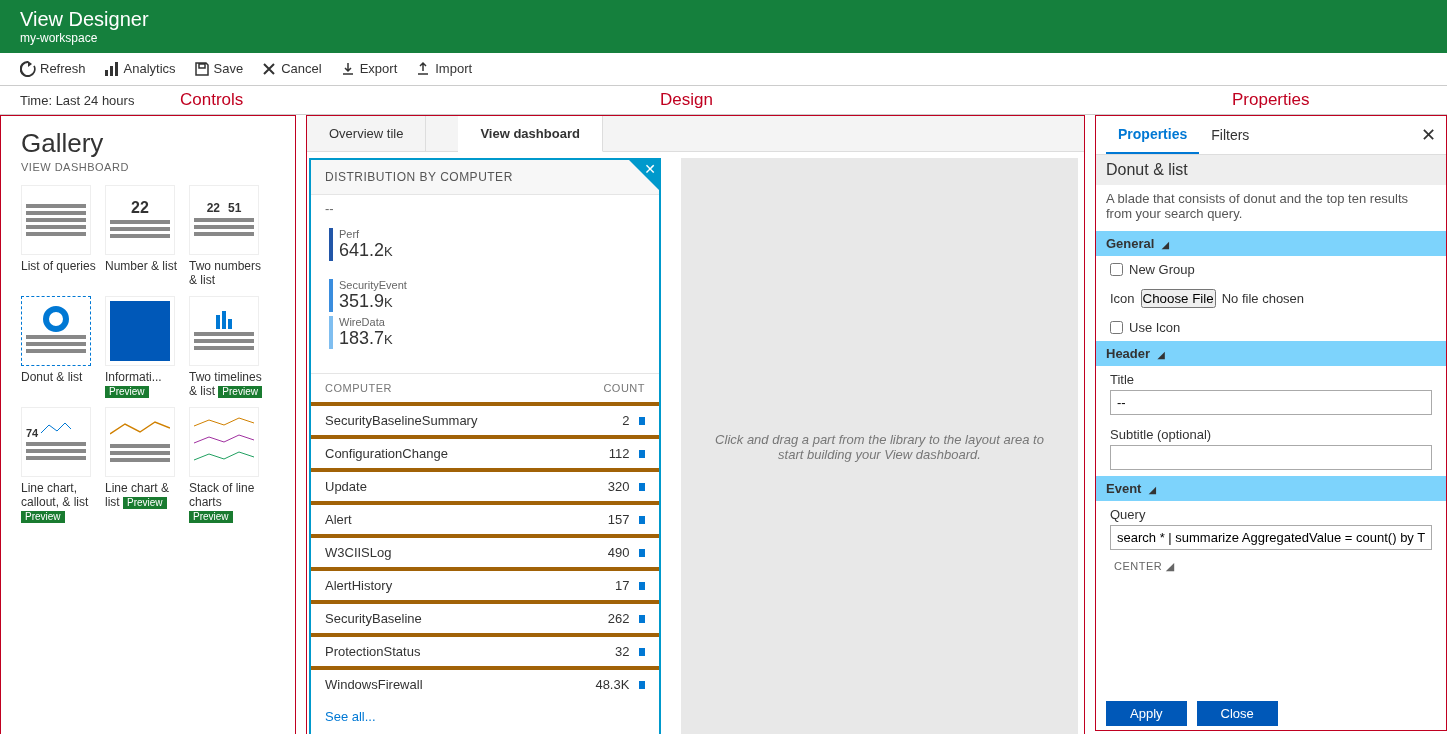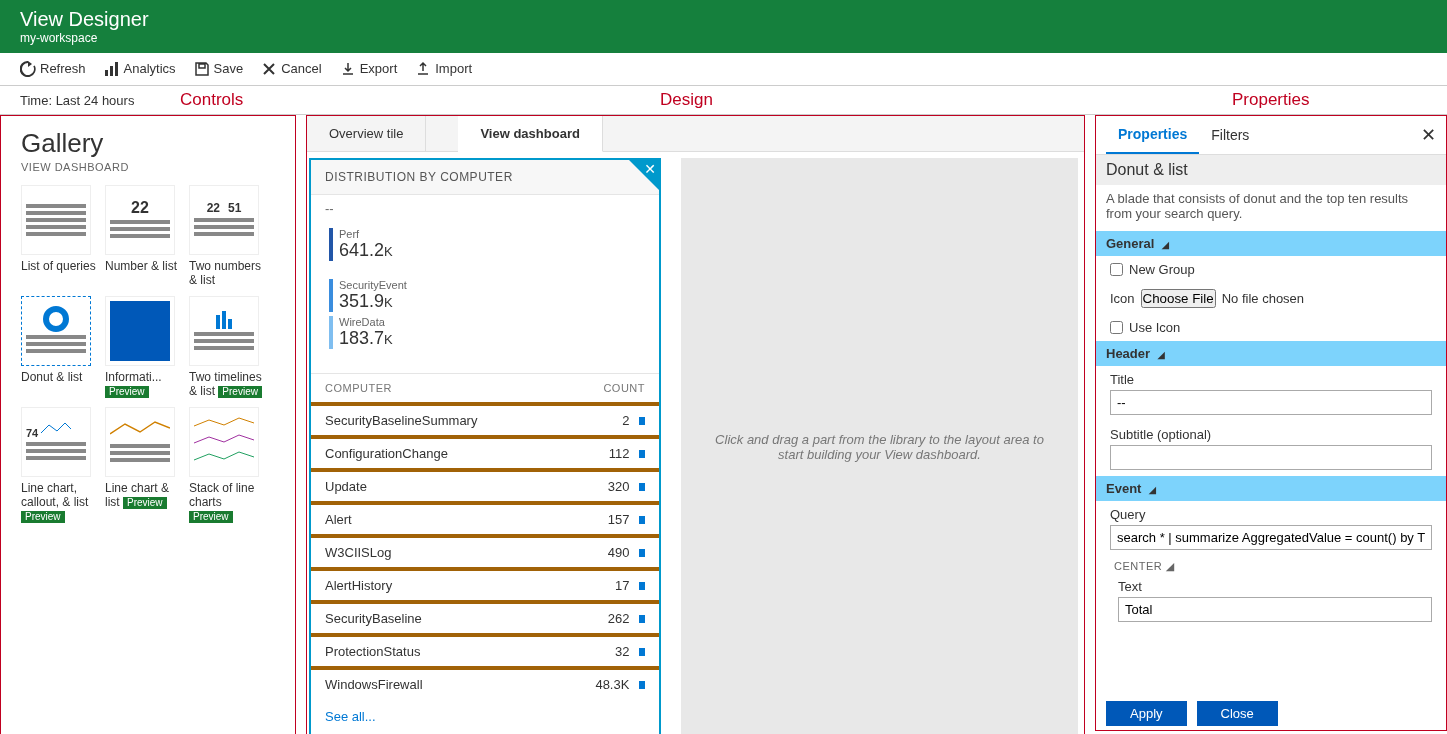--- a/index.html
+++ b/index.html
@@ -371,24 +371,20 @@
           <label>Subtitle (optional)</label>
           <input type="text" value="" style="">
         </div>
 
         <div class="section-head"><span>Event</span> <span class="tri"></span></div>
         <div class="field">
           <label>Query</label>
           <input type="text" value="search * | summarize AggregatedValue = count() by T" style="">
         </div>
         <div class="center-sub"><span>CENTER</span> ◢</div>
-        <div class="field" style="padding-left:22px">
-          <label>Text</label>
-          <input type="text" value="Total" style="">
-        </div>
       </div>
       <div class="btn-row">
         <button class="btn">Apply</button>
         <button class="btn">Close</button>
       </div>
     </div>
   </div>
 
 </div>
 

